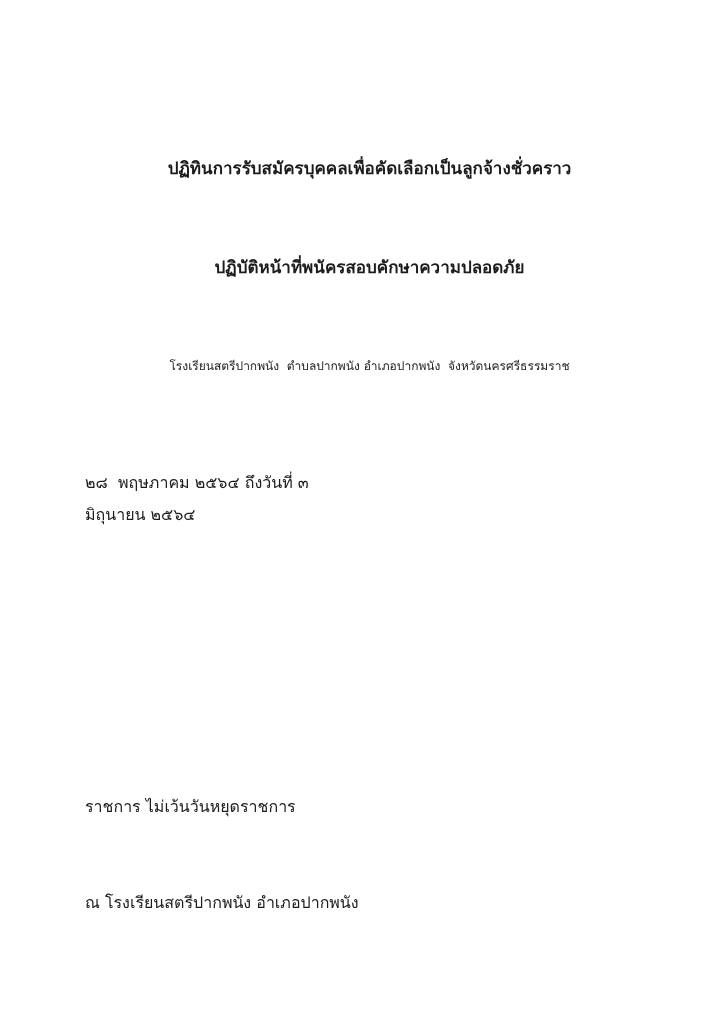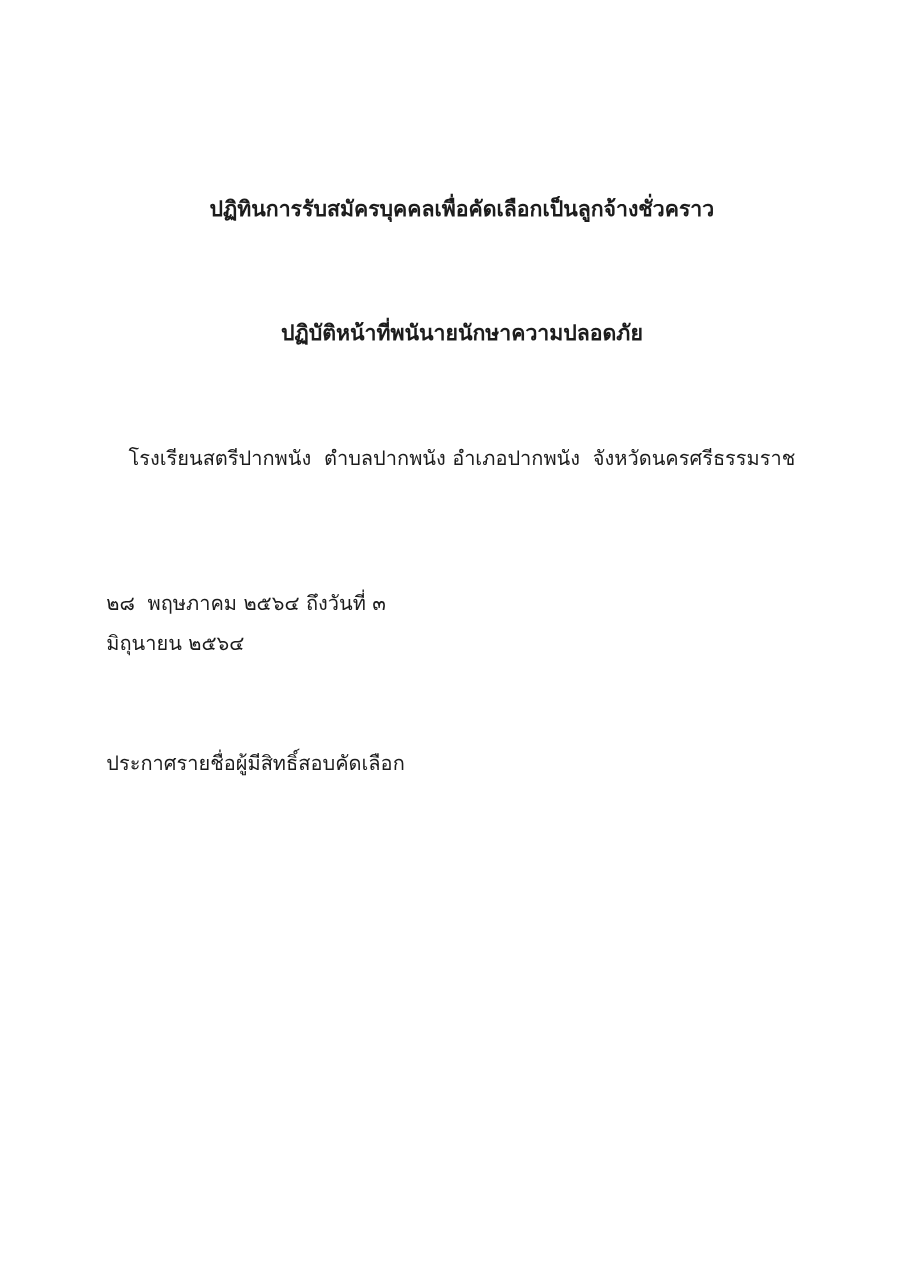--- a/index.html
+++ b/index.html
@@ -24,57 +24,59 @@
   .titles {
     text-align: center;
     line-height: 33px;
     white-space: pre-wrap;
   }
   .title-bold {
     font-size: 17px;
     font-weight: bold;
   }
   .subtitle {
-    font-size: 16px;
+    font-size: 12px;
     font-weight: normal;
   }
 
   
   .schedule {
     margin-top: 18px;
     font-size: 16px;
     line-height: 32px;
   }
-  .sched-row { display: flex; align-items: flex-start; }
+  .sched-row { display: flex; align-items: flex-start; flex-direction: column; }
   .cell-date {
     flex: 0 0 260px;
     width: 260px;
     white-space: pre-wrap;
     overflow: visible;
   }
   .cell-activity { flex: 1 1 auto; white-space: pre-wrap; }
   .activity-line { display: block; }
 </style>
 </head>
 <body>
 
 <div class="page">
   <div class="content">
 
     <div class="titles">
       <div class="title-bold">ปฏิทินการรับสมัครบุคคลเพื่อคัดเลือกเป็นลูกจ้างชั่วคราว</div>
-      <div class="title-bold">ปฏิบัติหน้าที่พนันายนักษาความปลอดภัย</div>
+      <div class="title-bold">ปฏิบัติหน้าที่พนัครสอบคักษาความปลอดภัย</div>
       <div class="subtitle">โรงเรียนสตรีปากพนัง  ตำบลปากพนัง อำเภอปากพนัง  จังหวัดนครศรีธรรมราช</div>
     </div>
 
     <div class="schedule">
 
       <div class="sched-row">
         <div class="cell-date">๒๘  พฤษภาคม ๒๕๖๔ ถึงวันที่ ๓ มิถุนายน ๒๕๖๔</div>
         <div class="cell-activity">
+          <span class="activity-line">ราชการ ไม่เว้นวันหยุดราชการ</span>
+          <span class="activity-line">ณ โรงเรียนสตรีปากพนัง อำเภอปากพนัง</span>
         </div>
       </div>
 
       <div class="sched-row">
         <div class="cell-activity">
           <span class="activity-line">ประกาศรายชื่อผู้มีสิทธิ์สอบคัดเลือก</span>
         </div>
       </div>
 
     </div>

